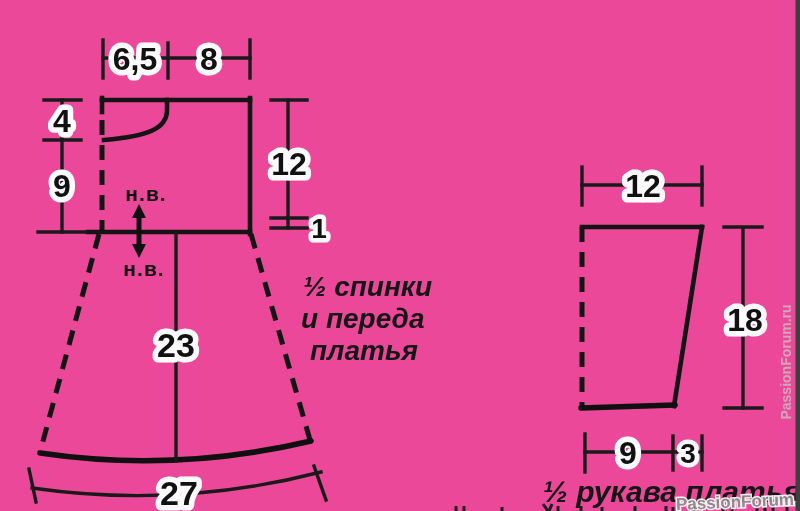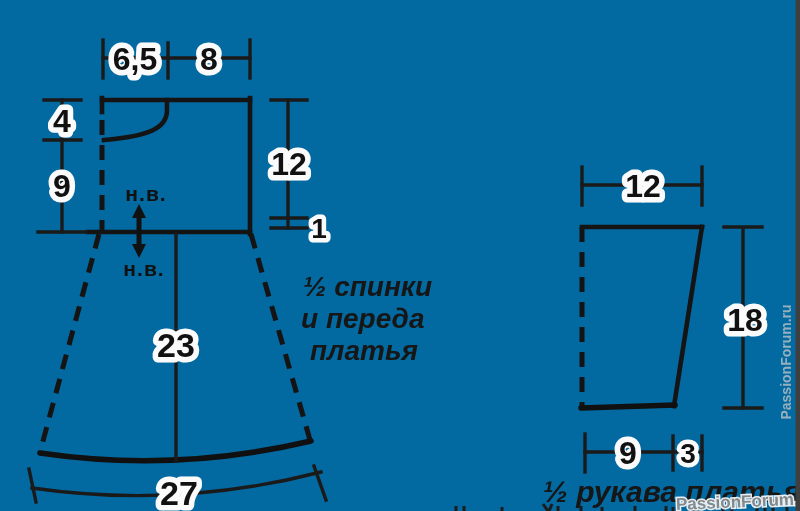--- a/index.html
+++ b/index.html
@@ -1,16 +1,16 @@
 <!DOCTYPE html>
 <html><head>
 <meta charset="utf-8">
 <style>
   html,body{margin:0;padding:0;width:800px;height:511px;overflow:hidden;background:#fbfbfb;}
-  .stage{position:relative;width:800px;height:511px;background:#0369a1;font-family:"Liberation Sans",sans-serif;}
+  .stage{position:relative;width:800px;height:511px;background:#ec4899;font-family:"Liberation Sans",sans-serif;}
   svg{display:block;}
   .outline{stroke:#141414;stroke-width:4.6;fill:none;stroke-linecap:square;}
   .outline-thick{stroke:#101010;stroke-width:5.6;fill:none;stroke-linecap:round;}
   .dashed{stroke:#141414;stroke-width:5;fill:none;stroke-dasharray:15 10;stroke-linecap:butt;}
   .dim-line{stroke:#1a1a1a;stroke-width:3.4;fill:none;stroke-linecap:square;}
   .dim-num{font-size:32px;font-weight:bold;fill:#111;paint-order:stroke;stroke:#fbfbfb;stroke-width:11px;stroke-linejoin:round;text-anchor:middle;}
   .dim-num-sm{font-size:28px;font-weight:bold;fill:#111;paint-order:stroke;stroke:#fbfbfb;stroke-width:9px;stroke-linejoin:round;text-anchor:middle;}
   .nv{font-size:21px;font-weight:bold;fill:#111;letter-spacing:1px;text-anchor:middle;}
   .caption{font-size:28px;font-weight:bold;font-style:italic;fill:#161616;}
   .caption-sleeve{font-size:30px;font-weight:bold;font-style:italic;fill:#161616;text-anchor:middle;}

